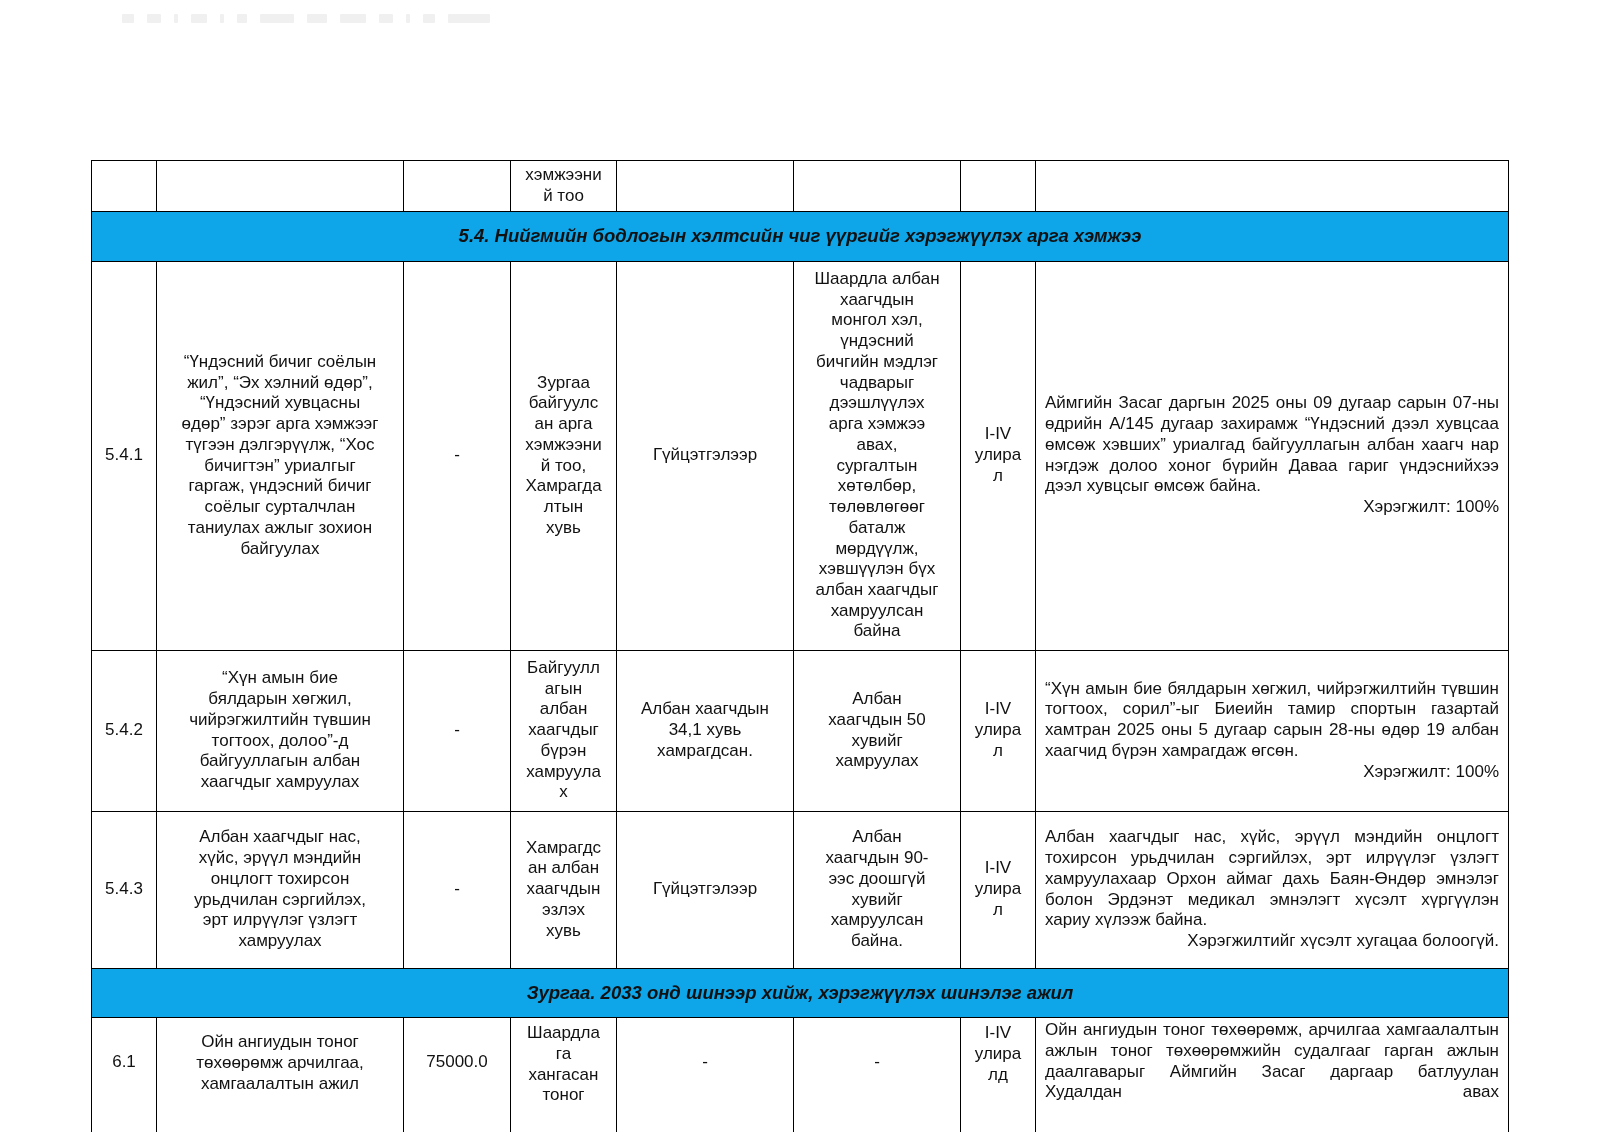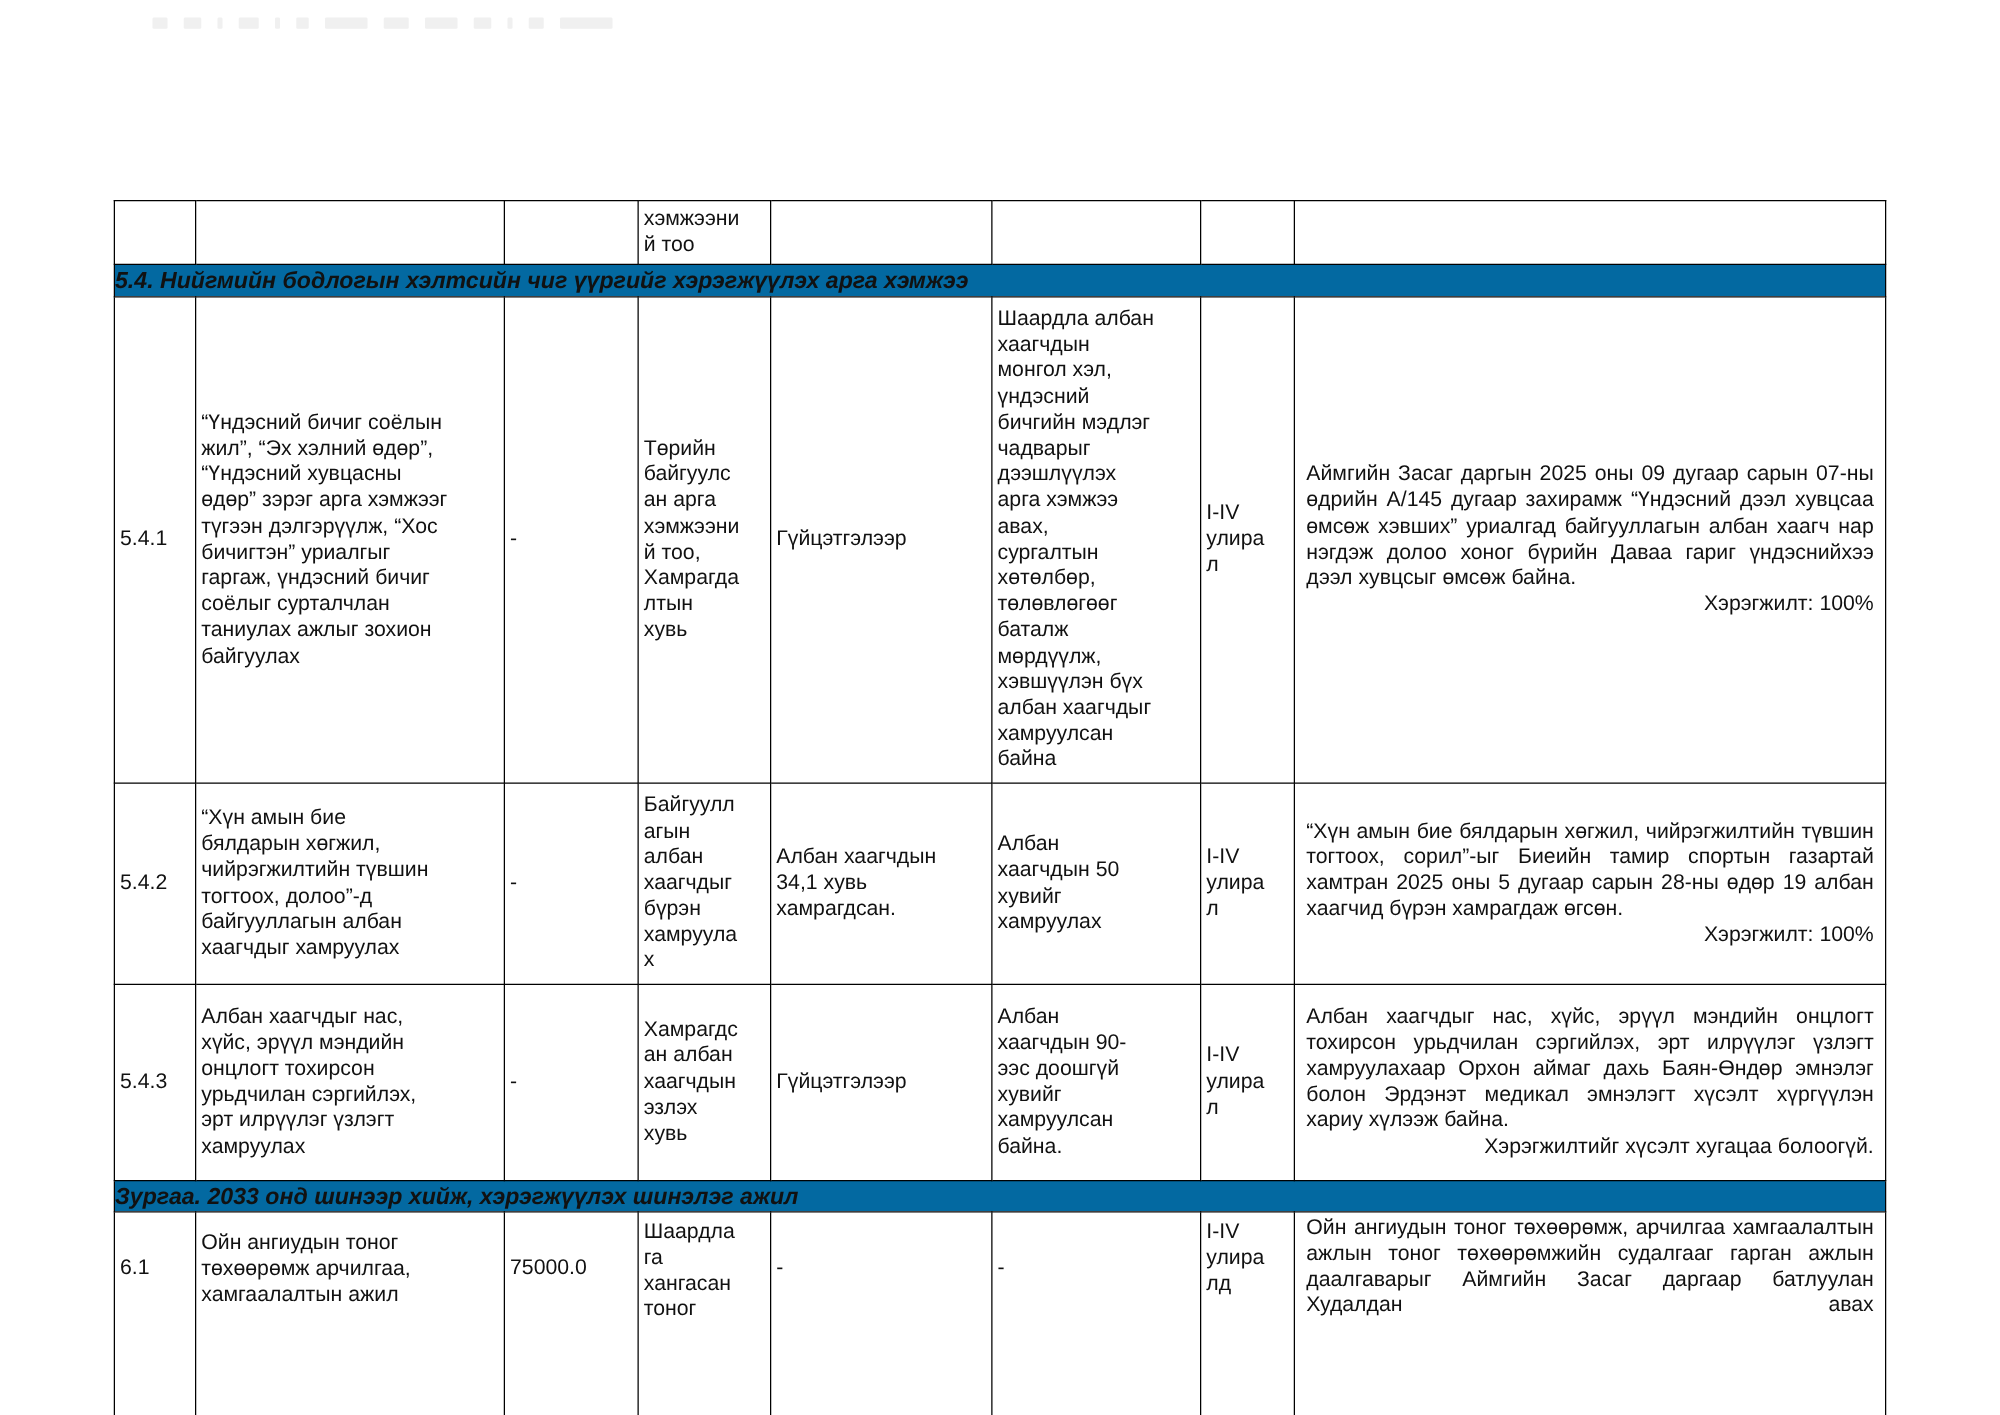--- a/index.html
+++ b/index.html
@@ -37,43 +37,43 @@
     top: 160px;
     width: 1417px;
     border-collapse: collapse;
     table-layout: fixed;
     color: #111111;
   }
   td {
     border: 1px solid #000000;
     font-size: 17px;
     line-height: 1.22;
-    text-align: left;
+    text-align: center;
     vertical-align: middle;
     white-space: pre-line;
     padding: 2px 4px;
     overflow: hidden;
     word-wrap: break-word;
   }
   
   tr.r-cont td { height: 44px; }
   tr.sec-title td { height: 22px; }
   tr.r-541 > td { height: 382px; }
   tr.r-542 > td { height: 154px; }
   tr.r-543 > td { height: 150px; }
   tr.r-61  > td { height: 165px; border-bottom: 3px solid #3c3c3c; }
 
   
   tr.sec-title td {
-    background: #0369a1;
+    background: #0ea5e9;
     font-weight: bold;
     font-style: italic;
     font-size: 18.5px;
     white-space: normal;
-    padding: 1px 0;
+    padding: 13px 0;
   }
 
   
   td.c-impl {
     text-align: justify;
     white-space: normal;
     padding: 3px 9px;
   }
   .impl-status {
     font-weight: normal;
@@ -148,21 +148,21 @@
 жил”, “Эх хэлний өдөр”,
 “Үндэсний хувцасны
 өдөр” зэрэг арга хэмжээг
 түгээн дэлгэрүүлж, “Хос
 бичигтэн” уриалгыг
 гаргаж, үндэсний бичиг
 соёлыг сурталчлан
 таниулах ажлыг зохион
 байгуулах</td>
       <td class="c-bud">-</td>
-      <td class="c-ind">Төрийн
+      <td class="c-ind">Зургаа
 байгуулс
 ан арга
 хэмжээни
 й тоо,
 Хамрагда
 лтын
 хувь</td>
       <td class="c-perf">Гүйцэтгэлээр</td>
       <td class="c-tgt">Шаардла албан
 хаагчдын

